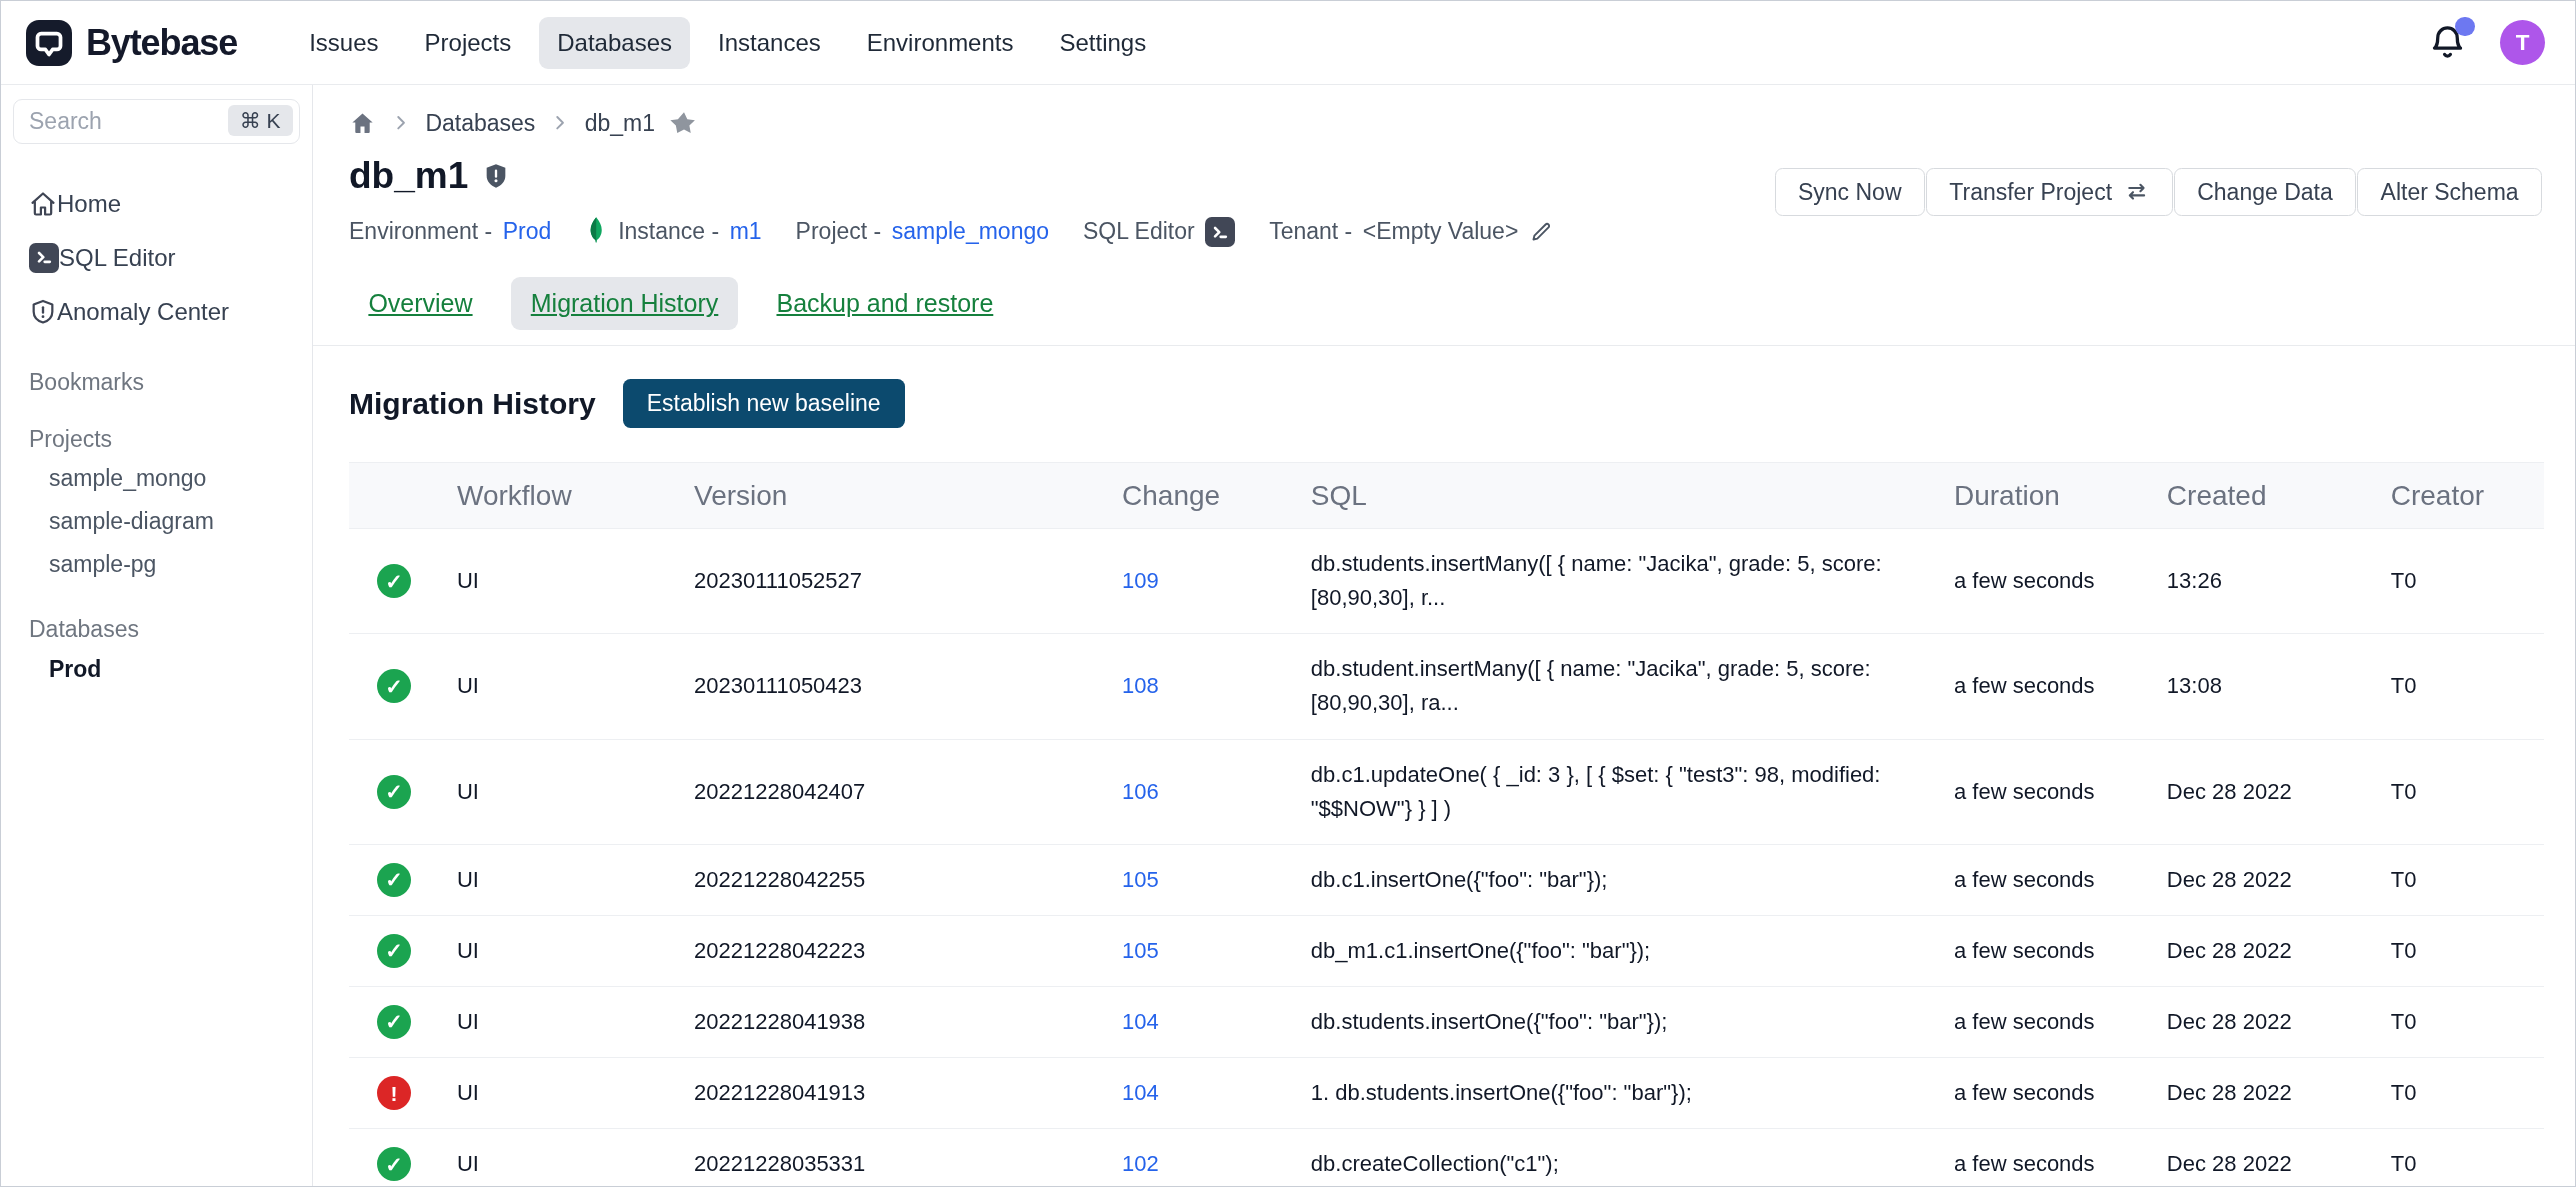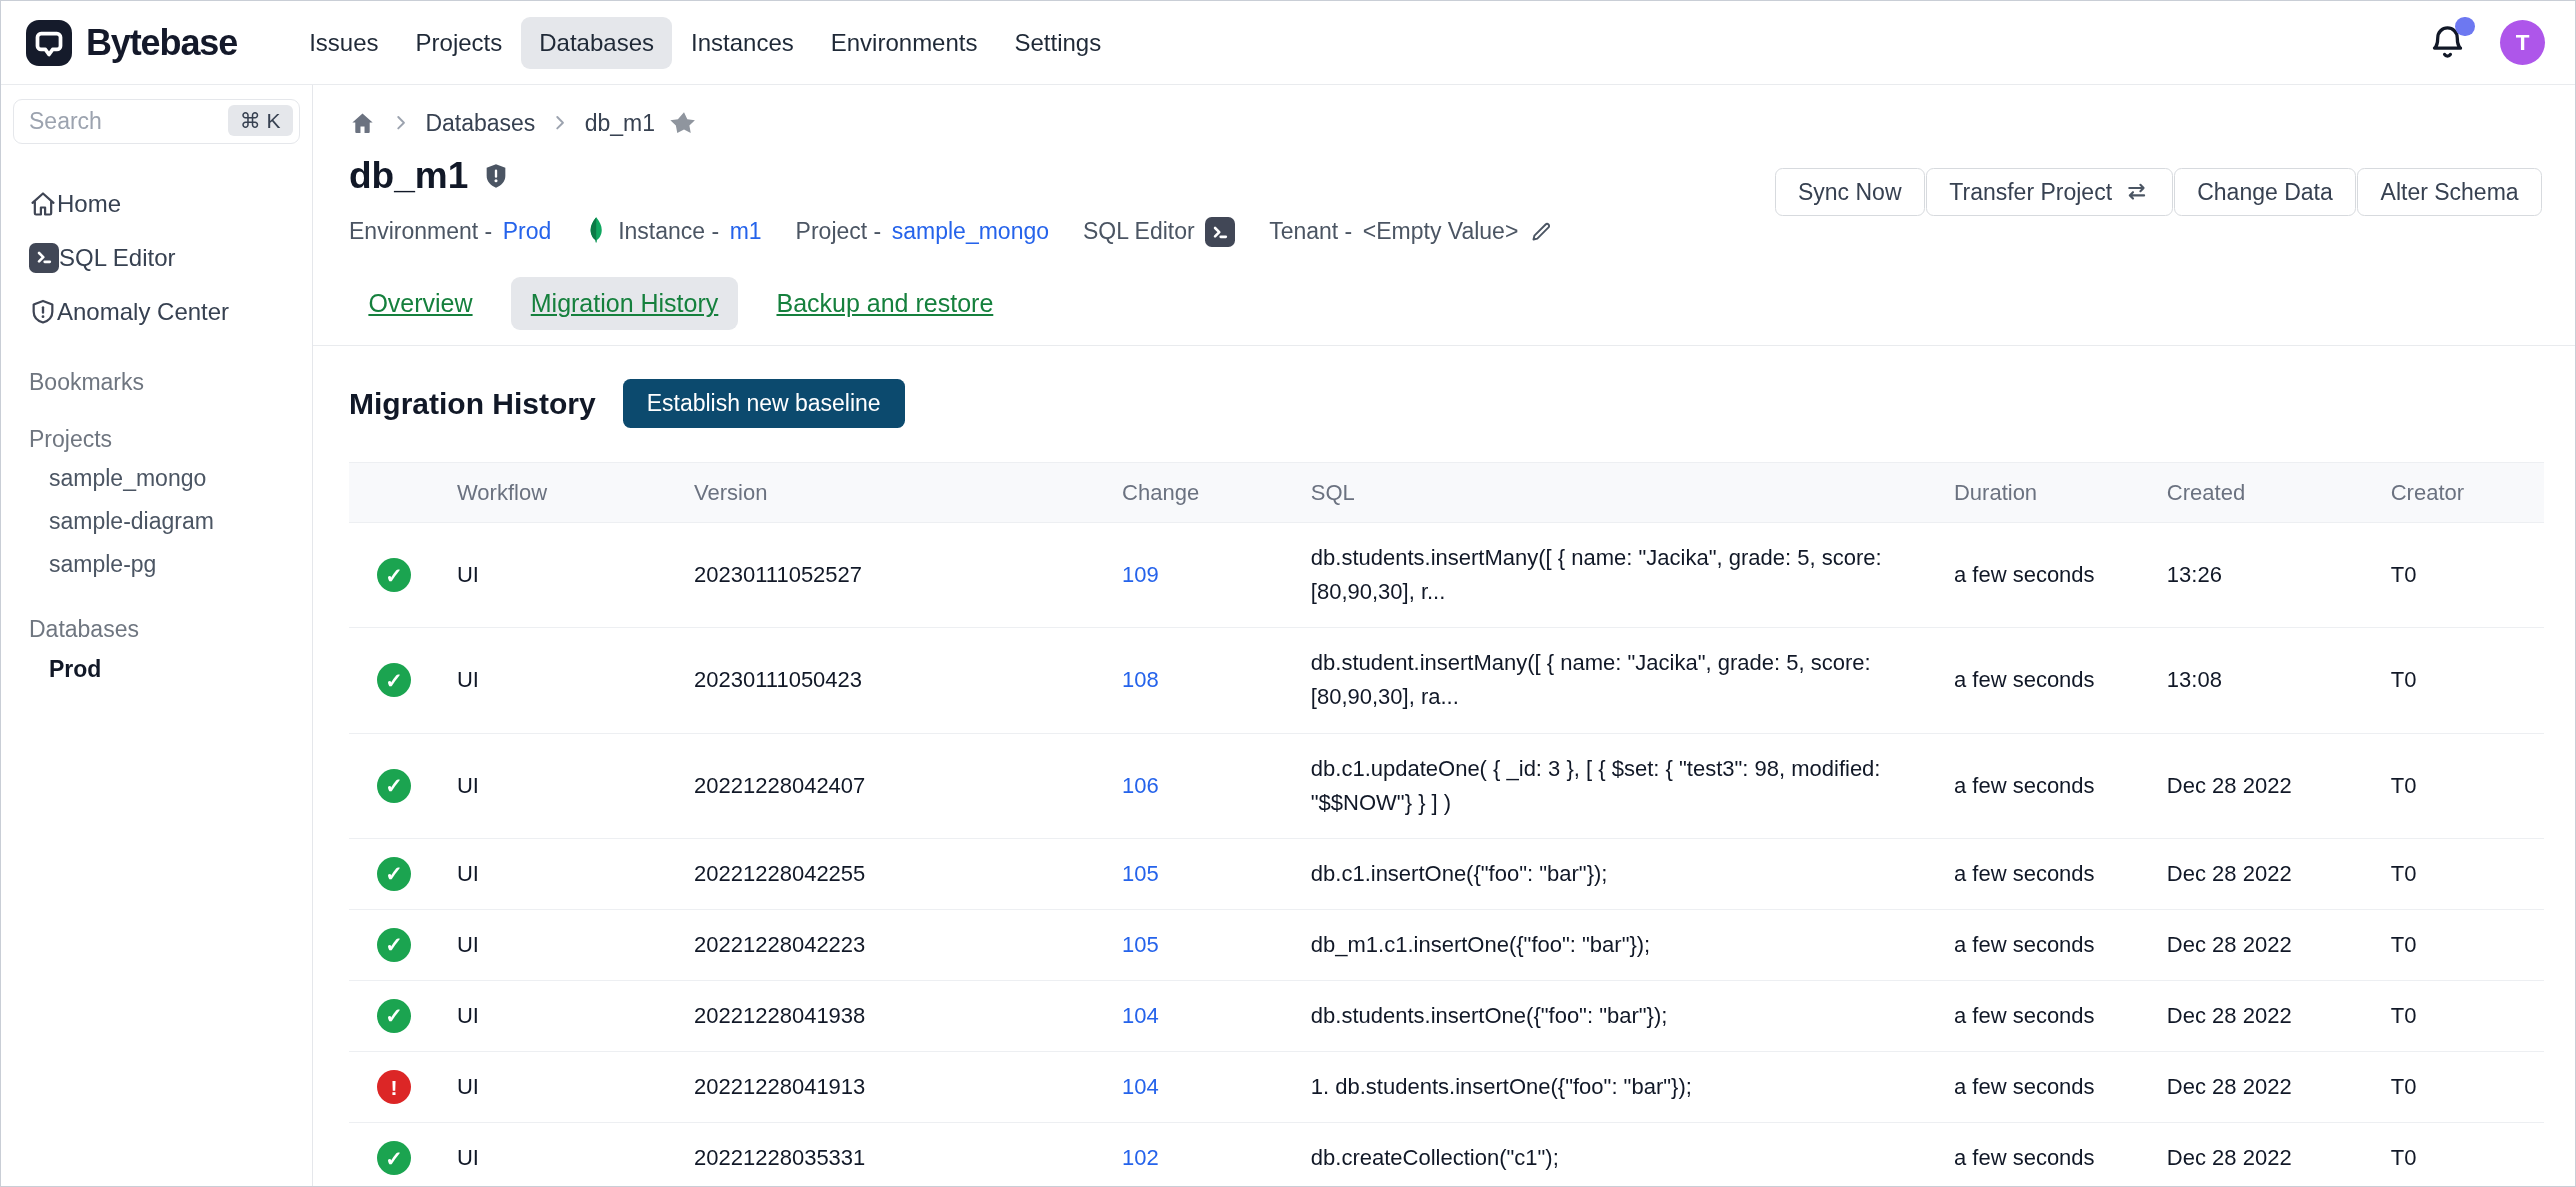--- a/index.html
+++ b/index.html
@@ -20,21 +20,21 @@
     height: 84px;
     flex: 0 0 84px;
     display: flex;
     align-items: center;
     padding: 0 30px 0 25.4px;
     border-bottom: 0.7px solid #e9ebee;
   }
   .brand { display: flex; align-items: center; gap: 13.5px; cursor: pointer; }
   .brand-mark { width: 46px; height: 46px; }
   .brand-name { font-size: 36px; font-weight: 800; letter-spacing: -1.1px; color: #14192a; }
-  .nav-items { display: flex; align-items: center; gap: 1px; margin-left: 54px; }
+  .nav-items { display: flex; align-items: center; gap: 10px; margin-left: 54px; }
   .nav-item {
     font-size: 24px; color: #1f2937; padding: 12px 18px; border-radius: 9px;
     cursor: pointer; white-space: nowrap;
   }
   .nav-item.active { background: #e5e7eb; }
   .topnav-spacer { flex: 1; }
   .bell-wrap { position: relative; margin-right: 33px; cursor: pointer; }
   .bell-wrap svg { width: 39px; height: 39px; color: #111827; }
   .bell-dot {
     position: absolute; top: -6px; right: -7.5px;
@@ -125,21 +125,21 @@
   .btn-primary {
     height: 49px; background: #0c4a6e; border: none; border-radius: 7.5px;
     color: #fff; font-size: 23px; font-weight: 500; padding: 0 24px; cursor: pointer;
     font-family: "Liberation Sans", sans-serif;
   }
 
   
   table.history { width: 100%; border-collapse: collapse; margin-top: 34px; table-layout: fixed; }
   thead tr { background: #f8f9fb; }
   th {
-    font-size: 22px; font-weight: 400; color: #6b7280; text-align: left;
+    font-size: 28px; font-weight: 400; color: #6b7280; text-align: left;
     padding: 16.4px 18px; border-top: 0.7px solid #edeff2; border-bottom: 0.7px solid #edeff2;
     white-space: nowrap;
   }
   td { font-size: 22px; color: #111827; padding: 18px 18px; vertical-align: middle; }
   tbody tr { border-bottom: 0.7px solid #edeff2; }
   .col-status { width: 4.1%; }
   .col-workflow { width: 10.8%; }
   .col-version { width: 19.5%; }
   .col-issue { width: 8.6%; }
   .col-sql { width: 29.3%; }

